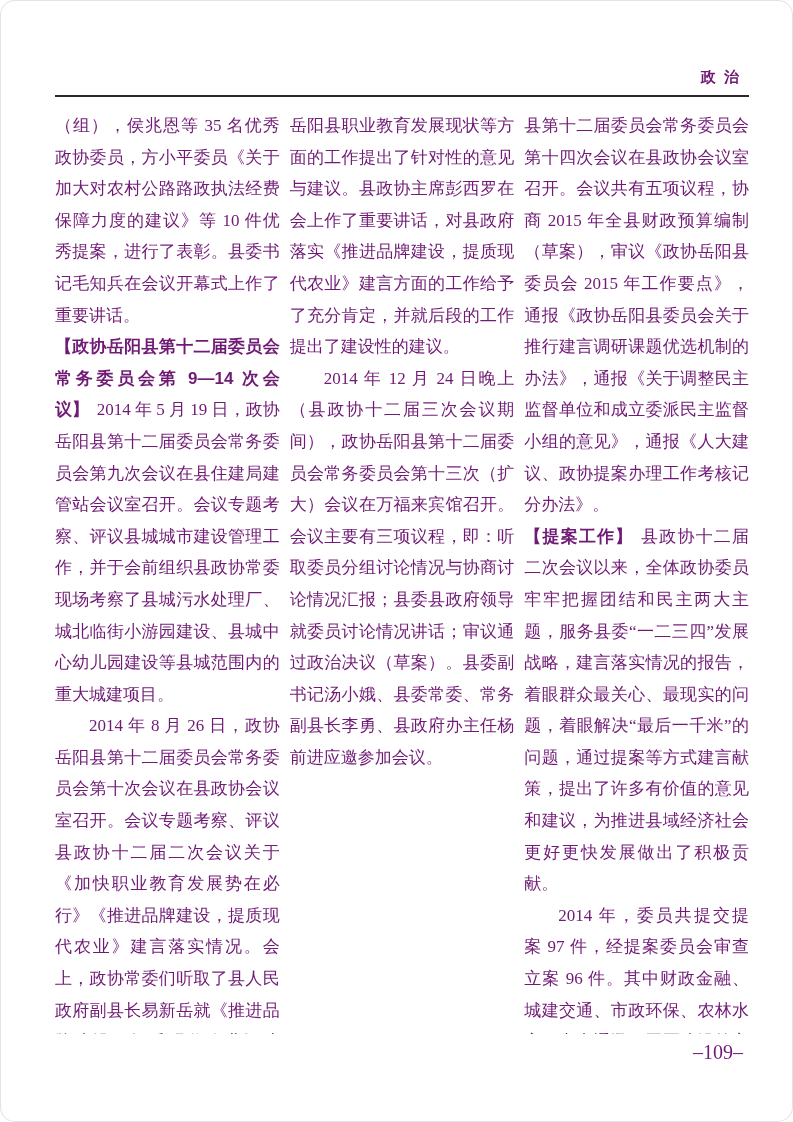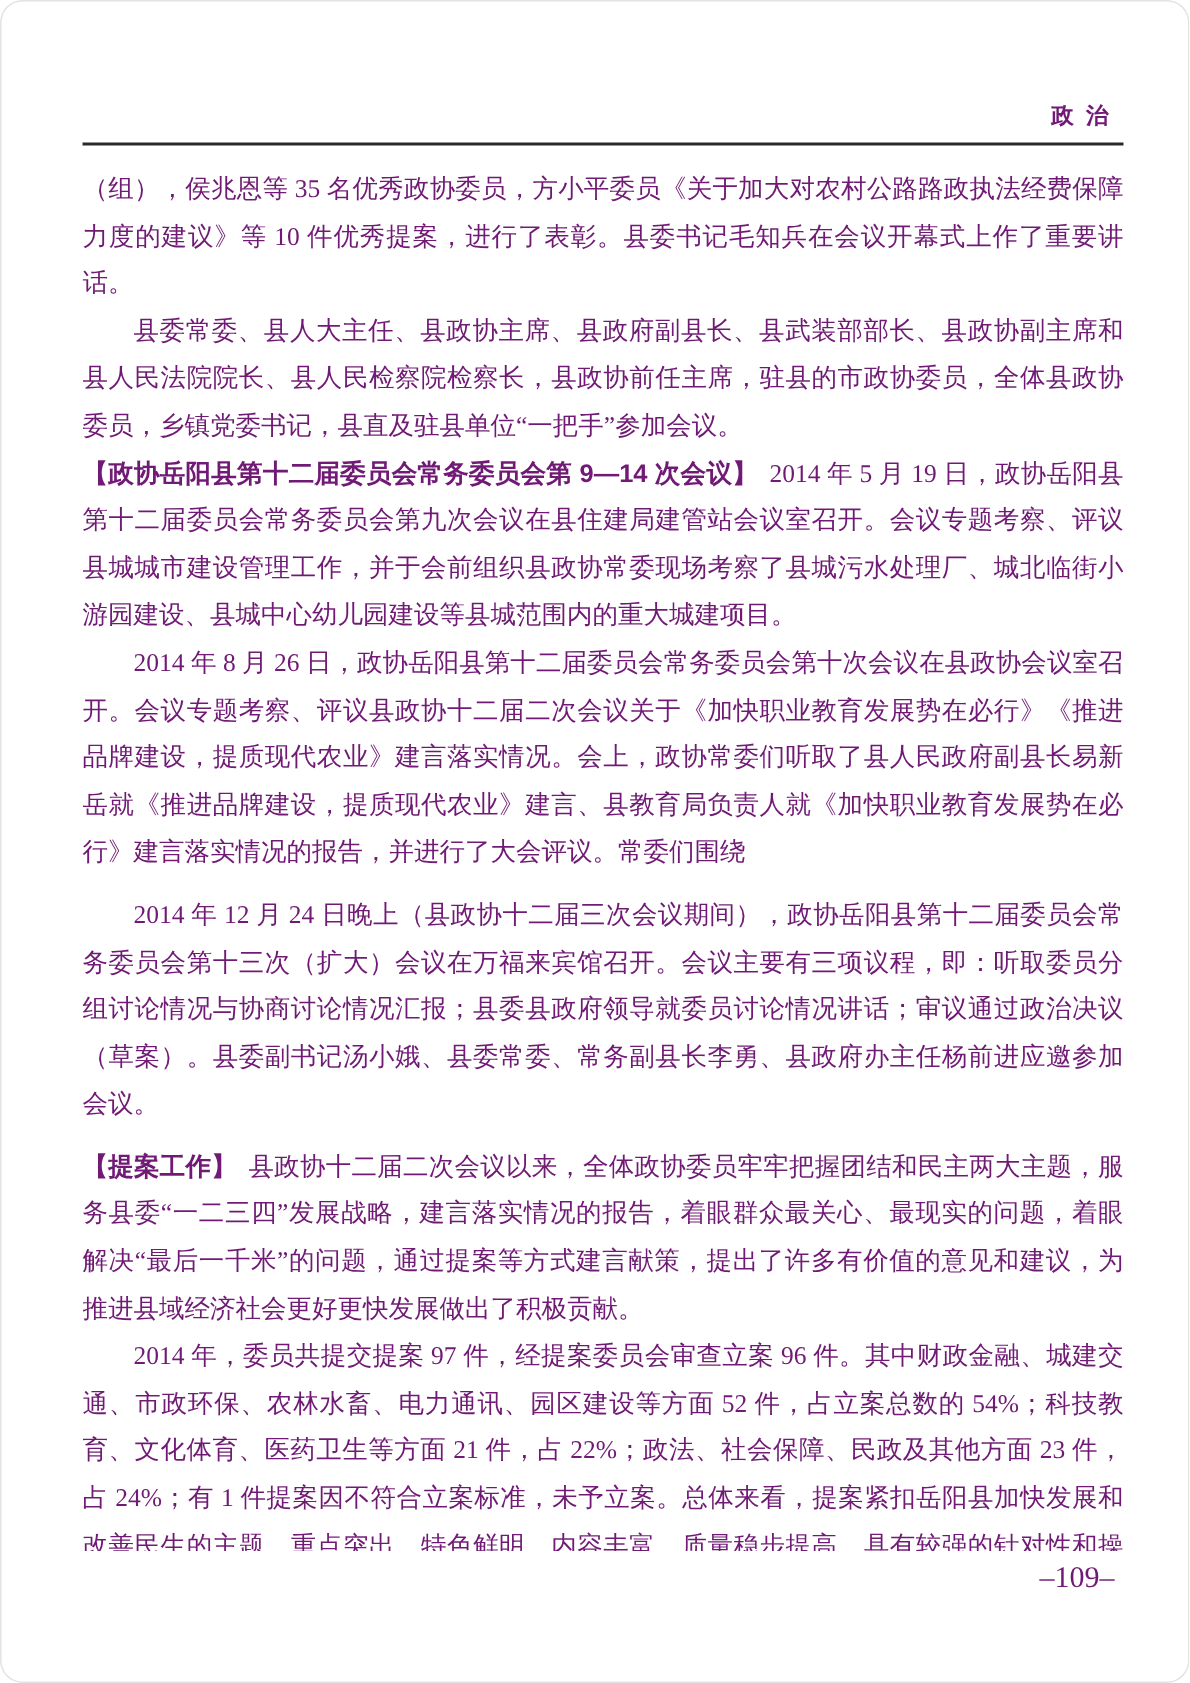--- a/index.html
+++ b/index.html
@@ -19,21 +19,21 @@
     font-family:"Liberation Sans","DejaVu Sans",sans-serif;
     font-size:15px; font-weight:bold; letter-spacing:2px;
     padding-right:8px;
   }
   .header-rule {
     position:absolute; top:95px; left:55px; right:44px;
     height:2px; background:#2a2a2a;
   }
   .columns {
     position:absolute; top:110px; left:55px; right:44px; bottom:88px;
-    display:flex; gap:10px; overflow:hidden;flex-direction:column;
+    display:flex; gap:10px; overflow:hidden;
   }
   .column { flex:1 1 0; min-width:0; }
   .column p {
     margin:0;
     font-size:17px;
     line-height:31.6px;
     text-align:justify;
     text-justify:inter-ideograph;
   }
   .para { text-indent:2em; }
@@ -58,31 +58,32 @@
   <header class="page-header">
     <span>政  治</span>
   </header>
 
   <div class="header-rule"></div>
 
   <main class="columns">
 
     <section class="column">
       <p class="cont">（组），侯兆恩等 35 名优秀政协委员，方小平委员《关于加大对农村公路路政执法经费保障力度的建议》等 10 件优秀提案，进行了表彰。县委书记毛知兵在会议开幕式上作了重要讲话。</p>
-      <p class="para">县委常委、县人大主任、县政协主席、县政府副县长、县武装部部长、县政协副主席和县人民法院院长、县人民检察院检察长，县政协前任主席，驻县的市政协委员，全体县政协委员，乡镇党委书记，县直及驻县单位“一把手”参加会议。</p>
       <p class="entry"><span class="entry-heading">【政协岳阳县第十二届委员会常务委员会第 9—14 次会议】</span><span>2014 年 5 月 19 日，政协岳阳县第十二届委员会常务委员会第九次会议在县住建局建管站会议室召开。会议专题考察、评议县城城市建设管理工作，并于会前组织县政协常委现场考察了县城污水处理厂、城北临街小游园建设、县城中心幼儿园建设等县城范围内的重大城建项目。</span></p>
       <p class="para">2014 年 8 月 26 日，政协岳阳县第十二届委员会常务委员会第十次会议在县政协会议室召开。会议专题考察、评议县政协十二届二次会议关于《加快职业教育发展势在必行》《推进品牌建设，提质现代农业》建言落实情况。会上，政协常委们听取了县人民政府副县长易新岳就《推进品牌建设，提质现代农业》建言、县教育局负责人就《加快职业教育发展势在必行》建言落实情况的报告，并进行了大会评议。常委们围绕</p>
     </section>
 
     <section class="column">
+      <p class="cont">岳阳县职业教育发展现状等方面的工作提出了针对性的意见与建议。县政协主席彭西罗在会上作了重要讲话，对县政府落实《推进品牌建设，提质现代农业》建言方面的工作给予了充分肯定，并就后段的工作提出了建设性的建议。</p>
       <p class="para">2014 年 12 月 24 日晚上（县政协十二届三次会议期间），政协岳阳县第十二届委员会常务委员会第十三次（扩大）会议在万福来宾馆召开。会议主要有三项议程，即：听取委员分组讨论情况与协商讨论情况汇报；县委县政府领导就委员讨论情况讲话；审议通过政治决议（草案）。县委副书记汤小娥、县委常委、常务副县长李勇、县政府办主任杨前进应邀参加会议。</p>
 
     </section>
 
     <section class="column">
+      <p class="cont">县第十二届委员会常务委员会第十四次会议在县政协会议室召开。会议共有五项议程，协商 2015 年全县财政预算编制（草案），审议《政协岳阳县委员会 2015 年工作要点》，通报《政协岳阳县委员会关于推行建言调研课题优选机制的办法》，通报《关于调整民主监督单位和成立委派民主监督小组的意见》，通报《人大建议、政协提案办理工作考核记分办法》。</p>
       <p class="entry"><span class="entry-heading">【提案工作】</span><span>县政协十二届二次会议以来，全体政协委员牢牢把握团结和民主两大主题，服务县委“一二三四”发展战略，建言落实情况的报告，着眼群众最关心、最现实的问题，着眼解决“最后一千米”的问题，通过提案等方式建言献策，提出了许多有价值的意见和建议，为推进县域经济社会更好更快发展做出了积极贡献。</span></p>
       <p class="para">2014 年，委员共提交提案 97 件，经提案委员会审查立案 96 件。其中财政金融、城建交通、市政环保、农林水畜、电力通讯、园区建设等方面 52 件，占立案总数的 54%；科技教育、文化体育、医药卫生等方面 21 件，占 22%；政法、社会保障、民政及其他方面 23 件，占 24%；有 1 件提案因不符合立案标准，未予立案。总体来看，提案紧扣岳阳县加快发展和改善民生的主题，重点突出，特色鲜明，内容丰富，质量稳步提高，具有较强的针对性和操作性，体现了委员们坚持围绕中心、服务大局、认真履行职责的高度政治责任感和使命感。</p>
     </section>
 
   </main>
 
   <footer class="page-footer">
     <span>–109–</span>
   </footer>
 

